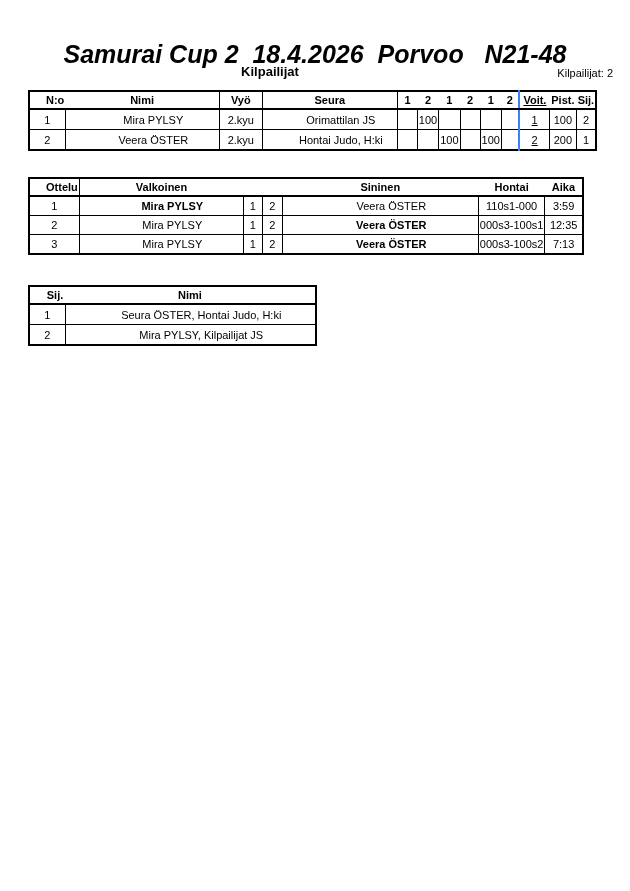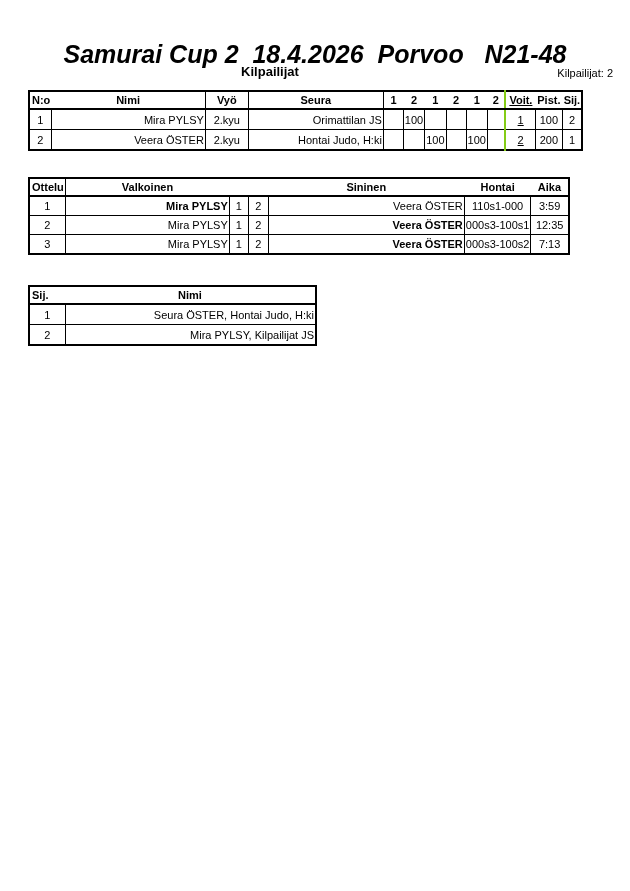--- a/index.html
+++ b/index.html
@@ -22,24 +22,24 @@
     font-size:11px; color:#000000; border:2px solid #000000;
   }
   th, td { padding:0 1px; overflow:hidden; white-space:nowrap; font-size:11px; }
   th { font-weight:bold; border-bottom:2px solid #000000; height:16px; }
   td { border:1px solid #000000; height:19px; }
   .t1 { left:28px; top:90px; }
   .t2 { left:28px; top:177px; }
   .t2 td { height:18px; }
   .t3 { left:28px; top:285px; }
   .ac { text-align:center; }
-  .al { text-align:right; padding-left:23px; }
-  .hl { text-align:left; padding-left:2px; }
+  .al { text-align:center; padding-left:23px; }
+  .hl { text-align:center; padding-left:16px; }
   .br { border-right:1px solid #000000; }
-  .thl { border-left:2px solid #84cc16;text-decoration:underline; }
+  .thl { border-left:2px solid #3b82f6;text-decoration:underline; }
 </style>
 </head>
 <body>
 
 <div class="page">
 
   <div class="title">Samurai Cup 2  18.4.2026  Porvoo   N21-48</div>
   <div class="section-heading h-kilpailijat">Kilpailijat</div>
   <div class="count-label">Kilpailijat: 2</div>
 

